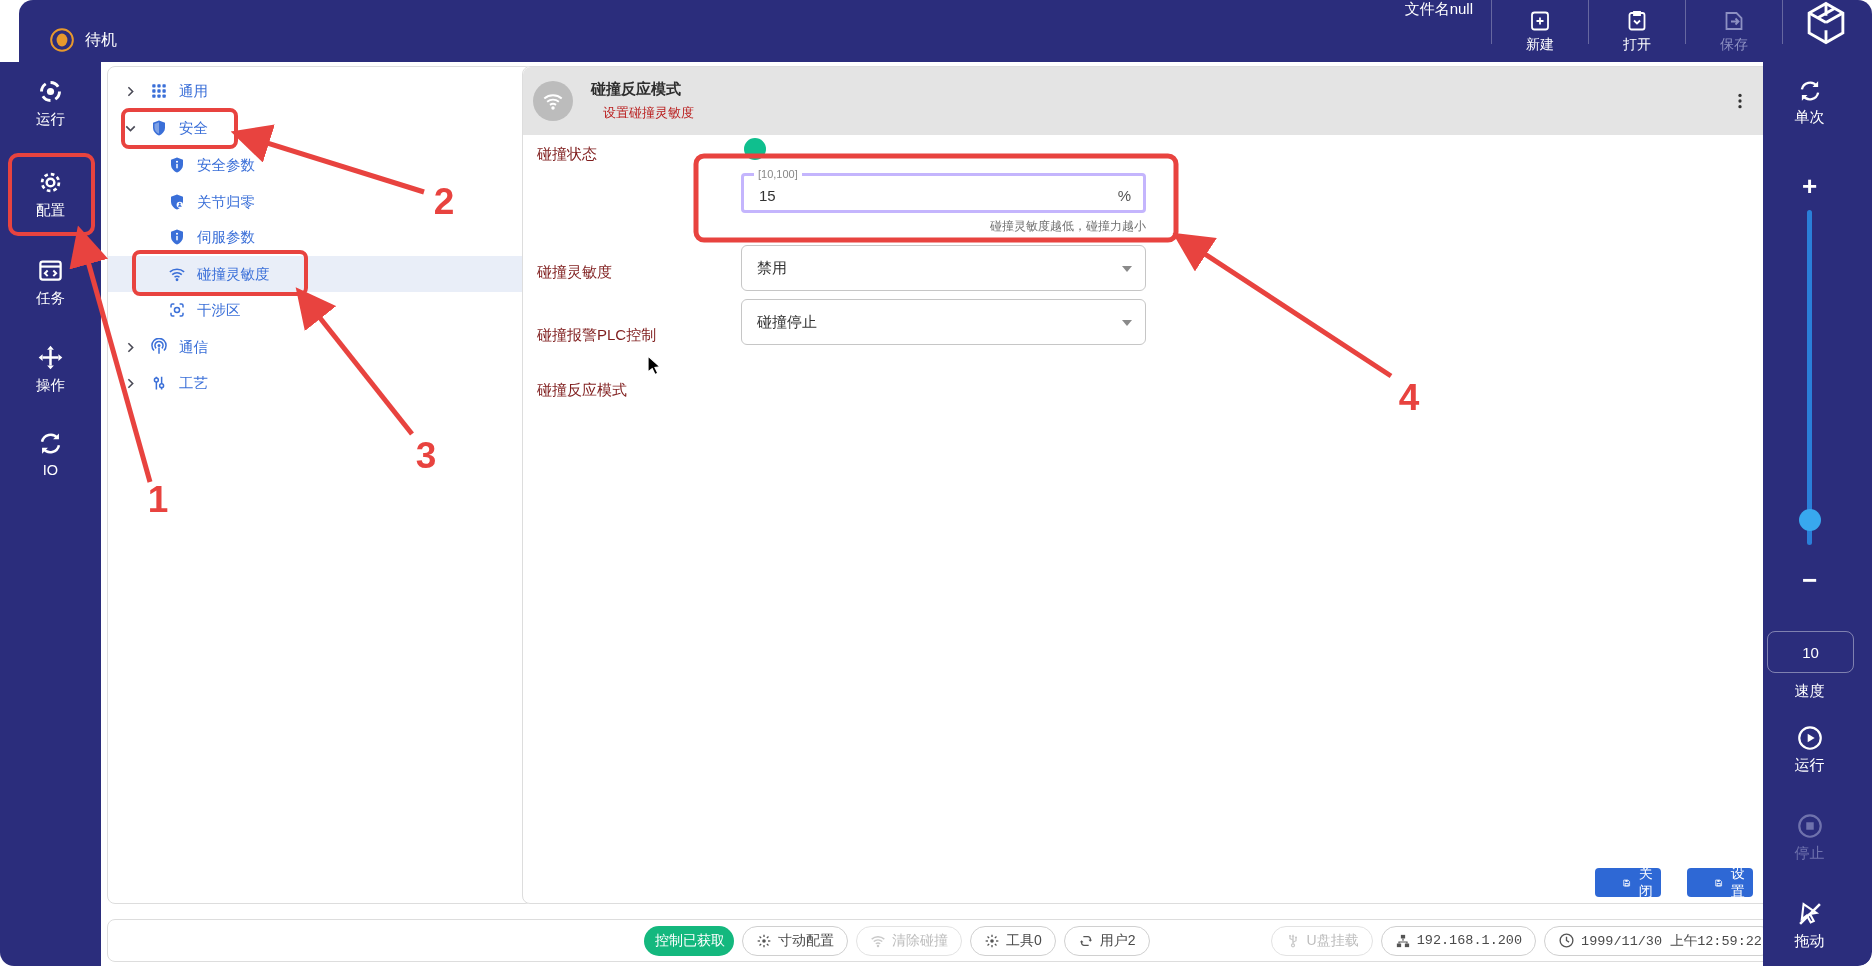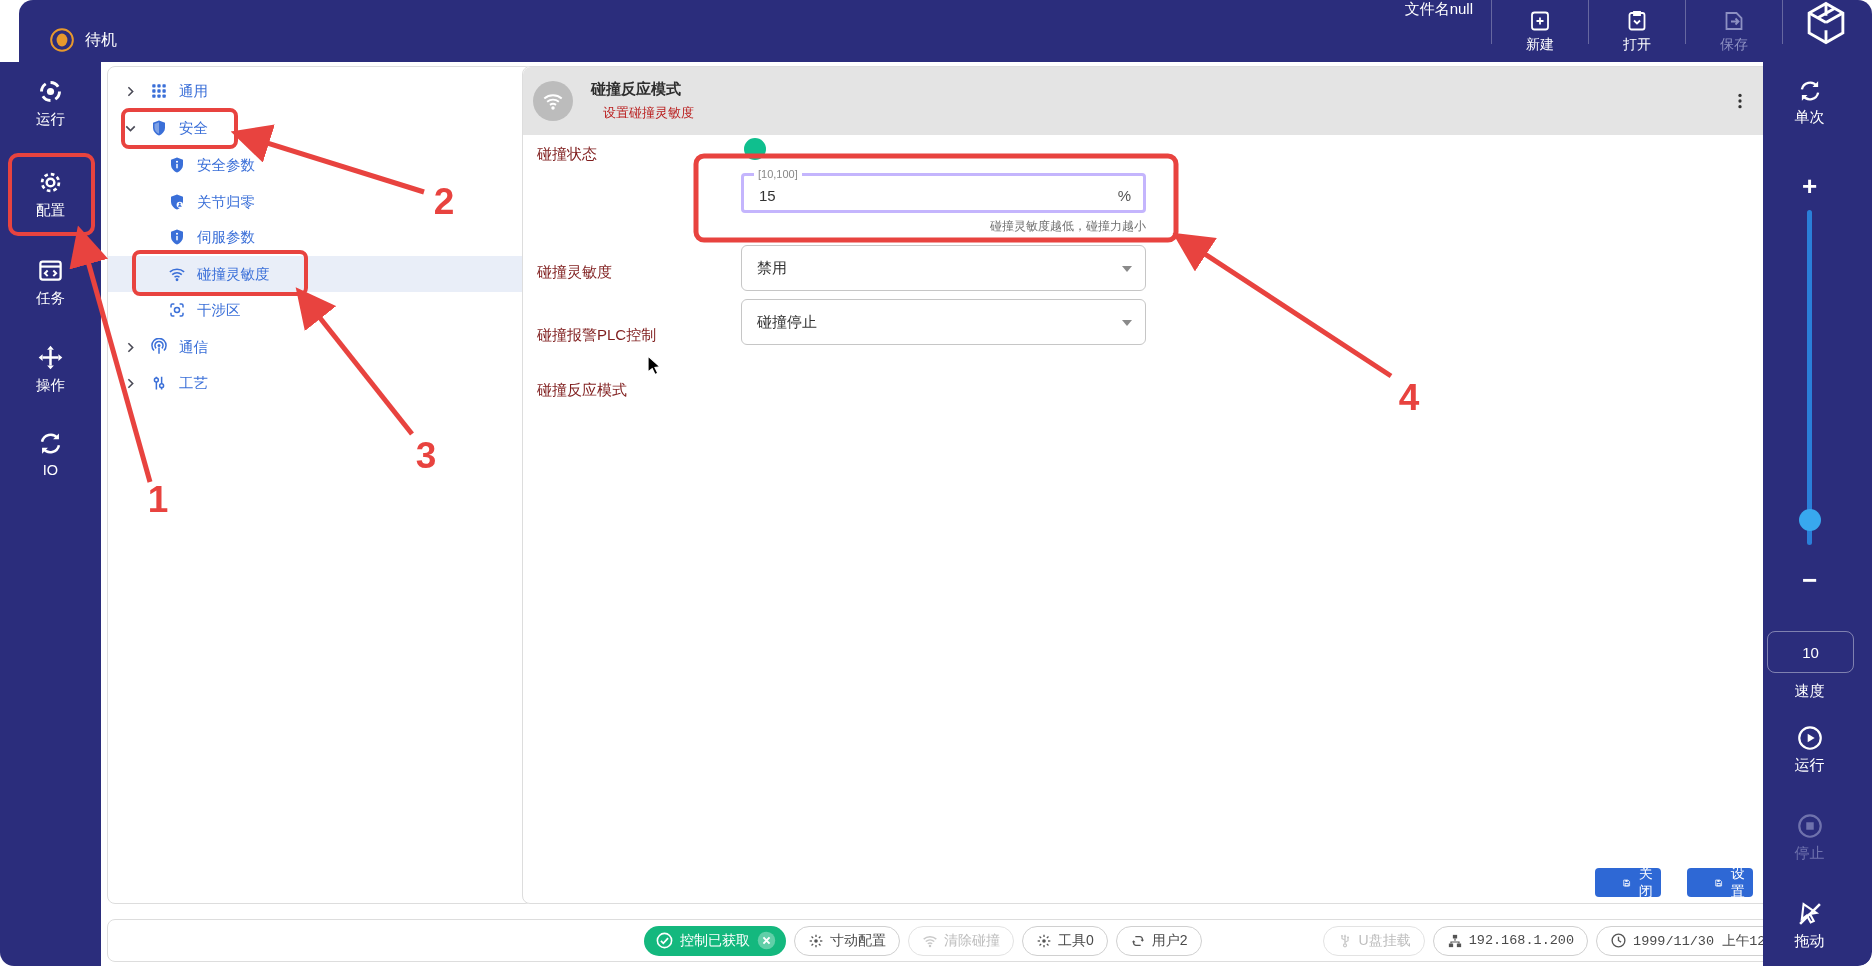--- a/index.html
+++ b/index.html
@@ -62,21 +62,21 @@
        color:#fff;font-size:14px;display:flex;align-items:center;justify-content:center;gap:5px;cursor:pointer;font-family:inherit;padding-left:27px;}
   
   .bottom-bar{left:6px;top:857px;width:1665px;height:43px;display:flex;align-items:center;}
   .pills{display:flex;align-items:center;gap:8px;margin-left:536px;}
   .pill{height:30px;border:1px solid #d0d0d0;border-radius:16px;display:flex;align-items:center;gap:6px;
         padding:0 13px;font-size:14px;color:#4a4a4a;background:#fff;box-sizing:border-box;cursor:pointer;white-space:nowrap;}
   .pill .ic{color:#555;}
   .pill.disabled{color:#bdbdbd;border-color:#e3e3e3;cursor:default;}
   .pill.disabled .ic{color:#c9c9c9;}
   .pill.mono{font-family:"Liberation Mono","DejaVu Sans Mono",monospace;font-size:13.5px;}
-  .pill.green{background:#14b87e;border:none;color:#fff;padding:0 9px 0 11px;}
+  .pill.green{background:#14b87e;border:none;color:#fff;padding:0 9px 0 11px;flex-direction:column;}
   .pill.green .ic{color:#fff;}
   .spacer{width:105px;}
   
   .rsb{position:absolute;right:0;top:62px;width:109px;bottom:0;background:#2b2d7c;color:#fff;
        border-radius:0 0 14px 0;}
   .rsb-item{position:absolute;left:0;width:93px;text-align:center;cursor:pointer;}
   .rsb-item .lbl{display:block;margin-top:4px;font-size:15px;}
   .rsb-item .ic{margin:0 auto;}
   .rsb-item.disabled{color:#6f72ad;}
   .plusminus{position:absolute;left:0;width:93px;text-align:center;font-size:26px;font-weight:bold;cursor:pointer;line-height:20px;}

